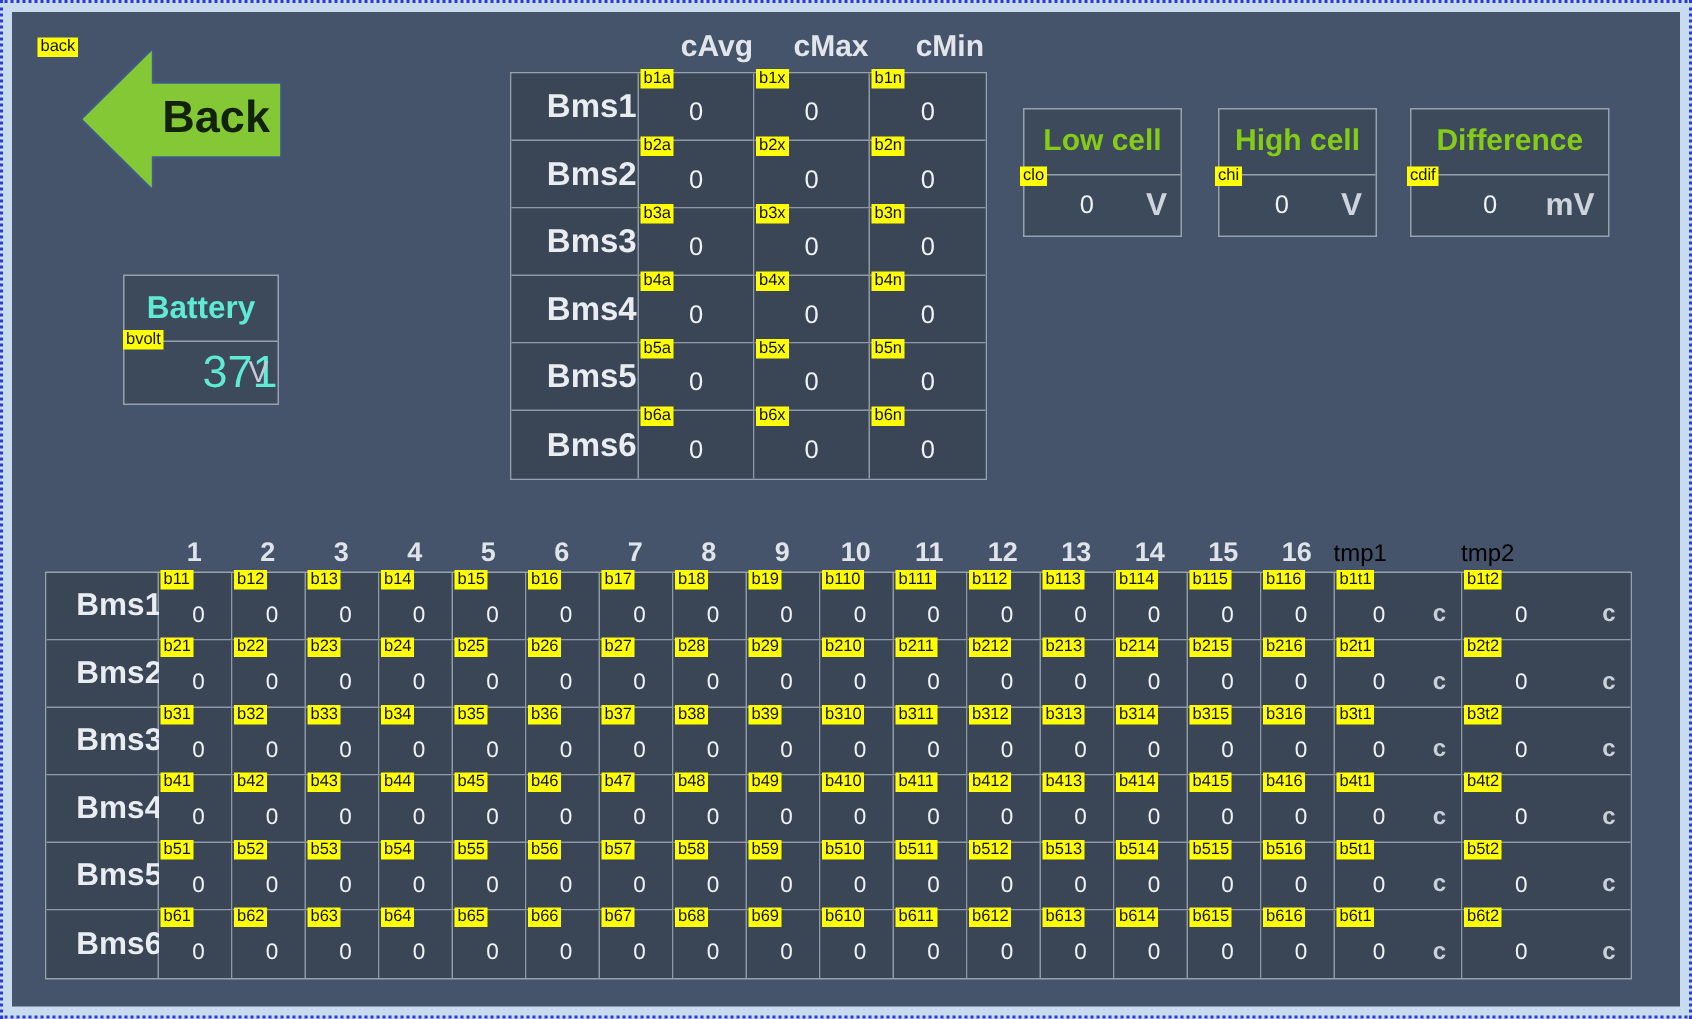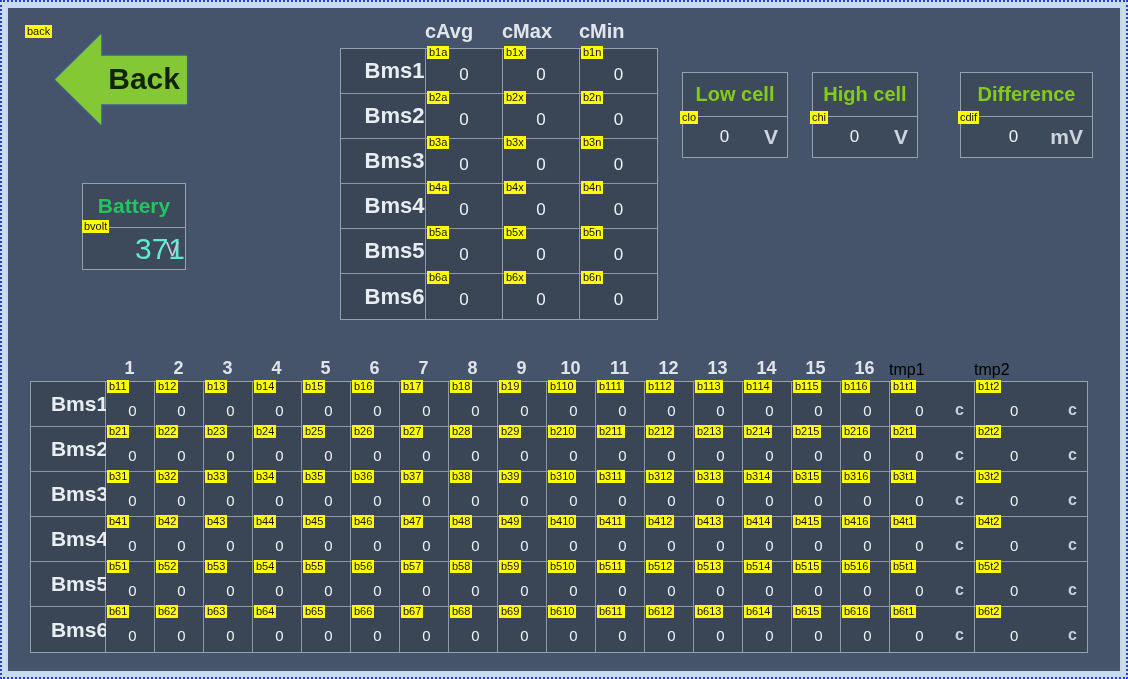--- a/index.html
+++ b/index.html
@@ -28,46 +28,46 @@
   .panel .p-head { height:44px; display:flex; align-items:center; justify-content:center;
            font-weight:bold; color:#84cc16; font-size:20px; border-bottom:1px solid #97a1ae; }
   .panel .p-val  { position:relative; height:40px; }
   .panel .p-val .dtag { left:-3px; top:-6px; }
   .panel .p-val .val  { position:absolute; left:40%; top:50%; transform:translate(-50%,-50%);
            color:#eef1f5; font-size:17px; }
   .panel .p-val .unit { position:absolute; right:9px; top:50%; transform:translateY(-50%);
            color:#cdd4dc; font-size:21px; font-weight:bold; }
 
   #battery { left:74px; top:175px; width:104px; }
-  #battery .p-head { color:#22c55e; font-size:21px; }
+  #battery .p-head { color:#5eead4; font-size:21px; }
   #battery .p-val { height:41px; }
   #battery .p-val .dtag { left:-1px; top:-8px; }
   #battery .bigval { position:absolute; left:4px; top:50%; transform:translateY(-50%);
            color:#5eead4; font-size:30px;margin-left:48px; }
   #battery .unit { right:6px; font-size:20px; font-weight:normal; color:#c3cad3; }
 
   #metric-low  { left:674px; top:64px; width:106px; }
   #metric-high { left:804px; top:64px; width:106px; }
-  #metric-diff { left:932px; top:64px; width:133px;margin-left:20px; }
+  #metric-diff { left:932px; top:64px; width:133px; }
 
   
   .gridtbl { position:absolute; border:1px solid #97a1ae; display:flex; flex-direction:column; }
   .gridrow { display:flex; }
   .cell { position:relative; background:#3a4655; border-right:1px solid #8e98a6;
           border-bottom:1px solid #8e98a6; flex:none; }
   .gridrow:last-child .cell { border-bottom:none; }
   .gridrow .cell:last-child { border-right:none; }
   .rowlabel { display:flex; align-items:center; justify-content:center;
           color:#e9edf2; font-weight:bold;padding-left:23px; }
   .cell .dtag { left:1px; top:-2px; }
   .cell .val { position:absolute; color:#eef1f5; }
 
   
   #summary-head { position:absolute; left:417px; top:12px; display:flex; }
-  #summary-head span { width:77px; text-align:left; font-weight:bold; font-size:20px; color:#e2e6ec; }
+  #summary-head span { width:77px; text-align:right; font-weight:bold; font-size:20px; color:#e2e6ec; }
   #summary-grid { left:332px; top:40px; }
   #summary-grid .rowlabel { width:85px; height:45px; font-size:22px; }
   #summary-grid .dcell { width:77px; height:45px; }
   #summary-grid .dcell .dtag { top:-3px; }
   #summary-grid .dcell .val { left:50%; top:58%; transform:translate(-50%,-50%); font-size:17px; }
 
   
   #cells-head { position:absolute; left:97px; top:347px; display:flex; align-items:flex-end; height:24px; }
   #cells-head span { text-align:center; font-weight:bold; font-size:18px; color:#dfe4ea; width:49px; }
   #cells-grid { left:22px; top:373px; }

